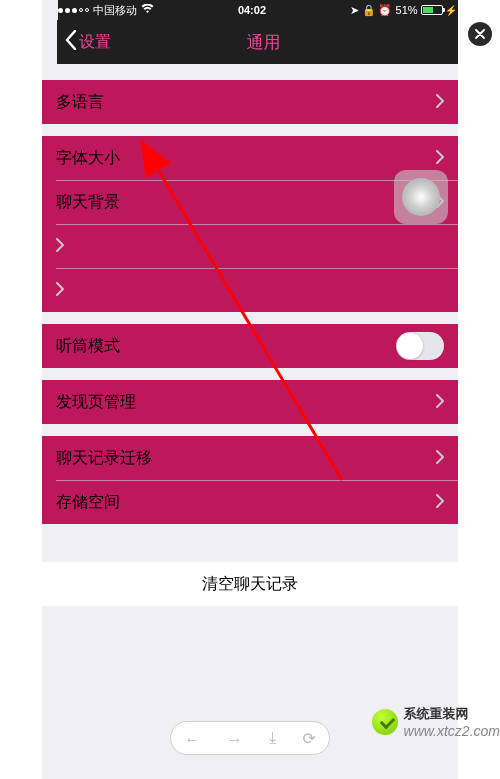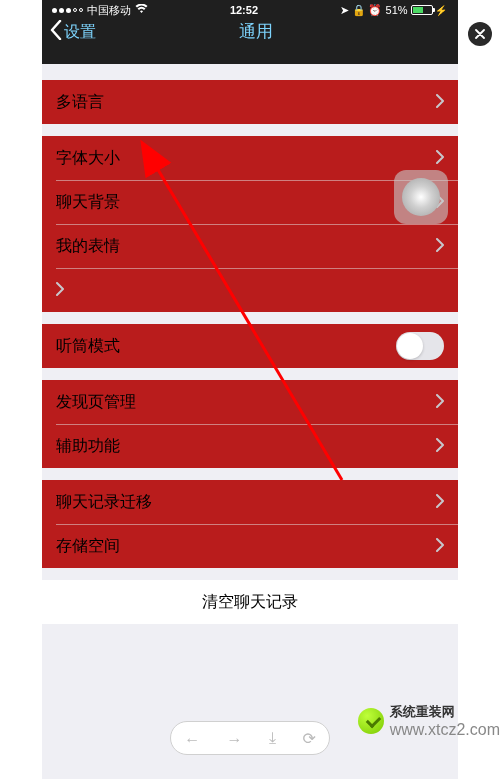--- a/index.html
+++ b/index.html
@@ -19,22 +19,23 @@
     height: 779px;
     background: #efeff4;
   }
   .status-bar {
     height: 20px;
     background: #1f1f1f;
     color: #fff;
     display: flex;
     align-items: center;
     justify-content: space-between;
-    padding: 0 10px;
+    padding: 0 0;
     font-size: 11px;
+    margin-left: 16px;
   }
   .status-left { display: flex; align-items: center; gap: 4px; }
   .status-right { display: flex; align-items: center; gap: 3px; }
   .dots { display: flex; gap: 2px; }
   .dot { width: 5px; height: 5px; border-radius: 50%; background: #fff; }
   .dot.empty { background: transparent; border: 1px solid #fff; width: 4px; height: 4px; }
   .wifi-icon, .lock-icon, .alarm-icon { display: inline-block; }
   .battery {
     width: 22px; height: 10px; border: 1px solid #fff; border-radius: 2px;
     position: relative; display: inline-block;
@@ -42,39 +43,40 @@
   .battery::after {
     content: ""; position: absolute; right: -3px; top: 2px; width: 2px; height: 4px;
     background: #fff; border-radius: 0 1px 1px 0;
   }
   .battery-fill { position: absolute; left: 1px; top: 1px; bottom: 1px; width: 50%; background: #4cd964; }
   .bolt { font-size: 10px; }
 
   .nav-bar {
     height: 44px;
     background: #1f1f1f;
-    color: #7dd3fc;
-    display: flex;
-    align-items: flex-start;
+    color: #ec4899;
+    display: flex;
+    align-items: center;
     position: relative;
+    margin-left: 15px;
   }
   .nav-back {
     display: flex; align-items: center; gap: 2px;
     padding-left: 8px; font-size: 16px;
     cursor: pointer;
   }
   .nav-back .chev { font-size: 24px; line-height: 1; }
   .nav-title {
     position: absolute; left: 0; right: 0; text-align: center;
     font-size: 17px; font-weight: 500; pointer-events: none; padding-left: 12px;
   }
 
   .section-gap { height: 12px; }
   .section-gap.first { height: 16px; }
-  .cell-group { background: #b91c1c; }
+  .cell-group { background: #be185d; }
   .cell {
     height: 44px;
     display: flex;
     align-items: center;
     padding: 0 14px;
     position: relative;
     cursor: pointer;
   }
   .cell + .cell::before {
     content: "";
@@ -96,20 +98,21 @@
   }
   .switch-knob {
     position: absolute; width: 26px; height: 26px; border-radius: 50%;
     background: #fff; top: 1px; left: 1px;
     box-shadow: 0 1px 3px rgba(0,0,0,0.2);
   }
   .clear-btn {
     height: 44px; background: #fff; text-align: center;
     line-height: 44px; font-size: 16px; color: #000;
     cursor: pointer;
+    margin-top: 26px;
   }
 
   
   .arrow-svg {
     position: absolute;
     left: 42px; top: 0;
     width: 416px; height: 779px;
     pointer-events: none;
   }
 
@@ -174,21 +177,21 @@
     width: 26px; height: 26px; border-radius: 50%;
     background: radial-gradient(circle at 35% 30%, #bfff3a, #7ac800);
     position: relative;
   }
   .watermark-icon::after{
     content:""; position:absolute; left:9px; top:8px;
     width:10px; height:6px; border-left:3px solid #4a7a00;
     border-bottom:3px solid #4a7a00; transform:rotate(-45deg);
   }
   .watermark-text { color: #333; font-weight: 600; }
-  .watermark-sub { color: #888; font-size: 16px; }
+  .watermark-sub { color: #888; font-size: 14px; font-style: italic; }
 </style>
 </head>
 <body>
 
 <div class="phone-frame">
 
   <div class="status-bar">
     <div class="status-left">
       <span class="dots">
         <span class="dot"></span>
@@ -197,21 +200,21 @@
           <span class="dot empty"></span>
           <span class="dot empty"></span>
       </span>
       <span>中国移动</span>
       <span class="wifi-icon">
         <svg width="13" height="10" viewBox="0 0 13 10">
             <path d="M6.5 9 L5 7.2 Q6.5 6 8 7.2 Z M2.5 4.5 Q6.5 1 10.5 4.5 L9 6 Q6.5 3.6 4 6 Z M0.5 2 Q6.5 -3 12.5 2 L11 3.4 Q6.5 -0.6 2 3.4 Z" fill="#fff"></path>
           </svg>
       </span>
     </div>
-    <span style="font-weight:600">12:52</span>
+    <span style="font-weight:600">04:02</span>
     <div class="status-right">
       <span>➤</span>
       <span class="lock-icon">🔒</span>
       <span class="alarm-icon">⏰</span>
       <span>51%</span>
       <span class="battery">
           <span class="battery-fill"></span>
         </span>
       <span class="bolt">⚡</span>
     </div>
@@ -247,21 +250,20 @@
               <path d="M1 1 L7 7 L1 13" stroke="#c7c7cc" stroke-width="2" fill="none" stroke-linecap="round" stroke-linejoin="round"></path>
             </svg></span>
         </div>
         <div class="cell">
           <span class="cell-label">聊天背景</span>
           <span class="chevron"><svg width="8" height="14" viewBox="0 0 8 14">
               <path d="M1 1 L7 7 L1 13" stroke="#c7c7cc" stroke-width="2" fill="none" stroke-linecap="round" stroke-linejoin="round"></path>
             </svg></span>
         </div>
         <div class="cell">
-          <span class="cell-label">我的表情</span>
           <span class="chevron"><svg width="8" height="14" viewBox="0 0 8 14">
               <path d="M1 1 L7 7 L1 13" stroke="#c7c7cc" stroke-width="2" fill="none" stroke-linecap="round" stroke-linejoin="round"></path>
             </svg></span>
         </div>
         <div class="cell">
           <span class="chevron"><svg width="8" height="14" viewBox="0 0 8 14">
               <path d="M1 1 L7 7 L1 13" stroke="#c7c7cc" stroke-width="2" fill="none" stroke-linecap="round" stroke-linejoin="round"></path>
             </svg></span>
         </div>
       </div>
@@ -271,26 +273,20 @@
           <span class="cell-label">听筒模式</span>
           <div class="switch">
             <div class="switch-knob"></div>
           </div>
         </div>
       </div>
       <div class="section-gap"></div>
       <div class="cell-group">
         <div class="cell">
           <span class="cell-label">发现页管理</span>
-          <span class="chevron"><svg width="8" height="14" viewBox="0 0 8 14">
-              <path d="M1 1 L7 7 L1 13" stroke="#c7c7cc" stroke-width="2" fill="none" stroke-linecap="round" stroke-linejoin="round"></path>
-            </svg></span>
-        </div>
-        <div class="cell">
-          <span class="cell-label">辅助功能</span>
           <span class="chevron"><svg width="8" height="14" viewBox="0 0 8 14">
               <path d="M1 1 L7 7 L1 13" stroke="#c7c7cc" stroke-width="2" fill="none" stroke-linecap="round" stroke-linejoin="round"></path>
             </svg></span>
         </div>
       </div>
       <div class="section-gap"></div>
       <div class="cell-group">
         <div class="cell">
           <span class="cell-label">聊天记录迁移</span>
           <span class="chevron"><svg width="8" height="14" viewBox="0 0 8 14">

